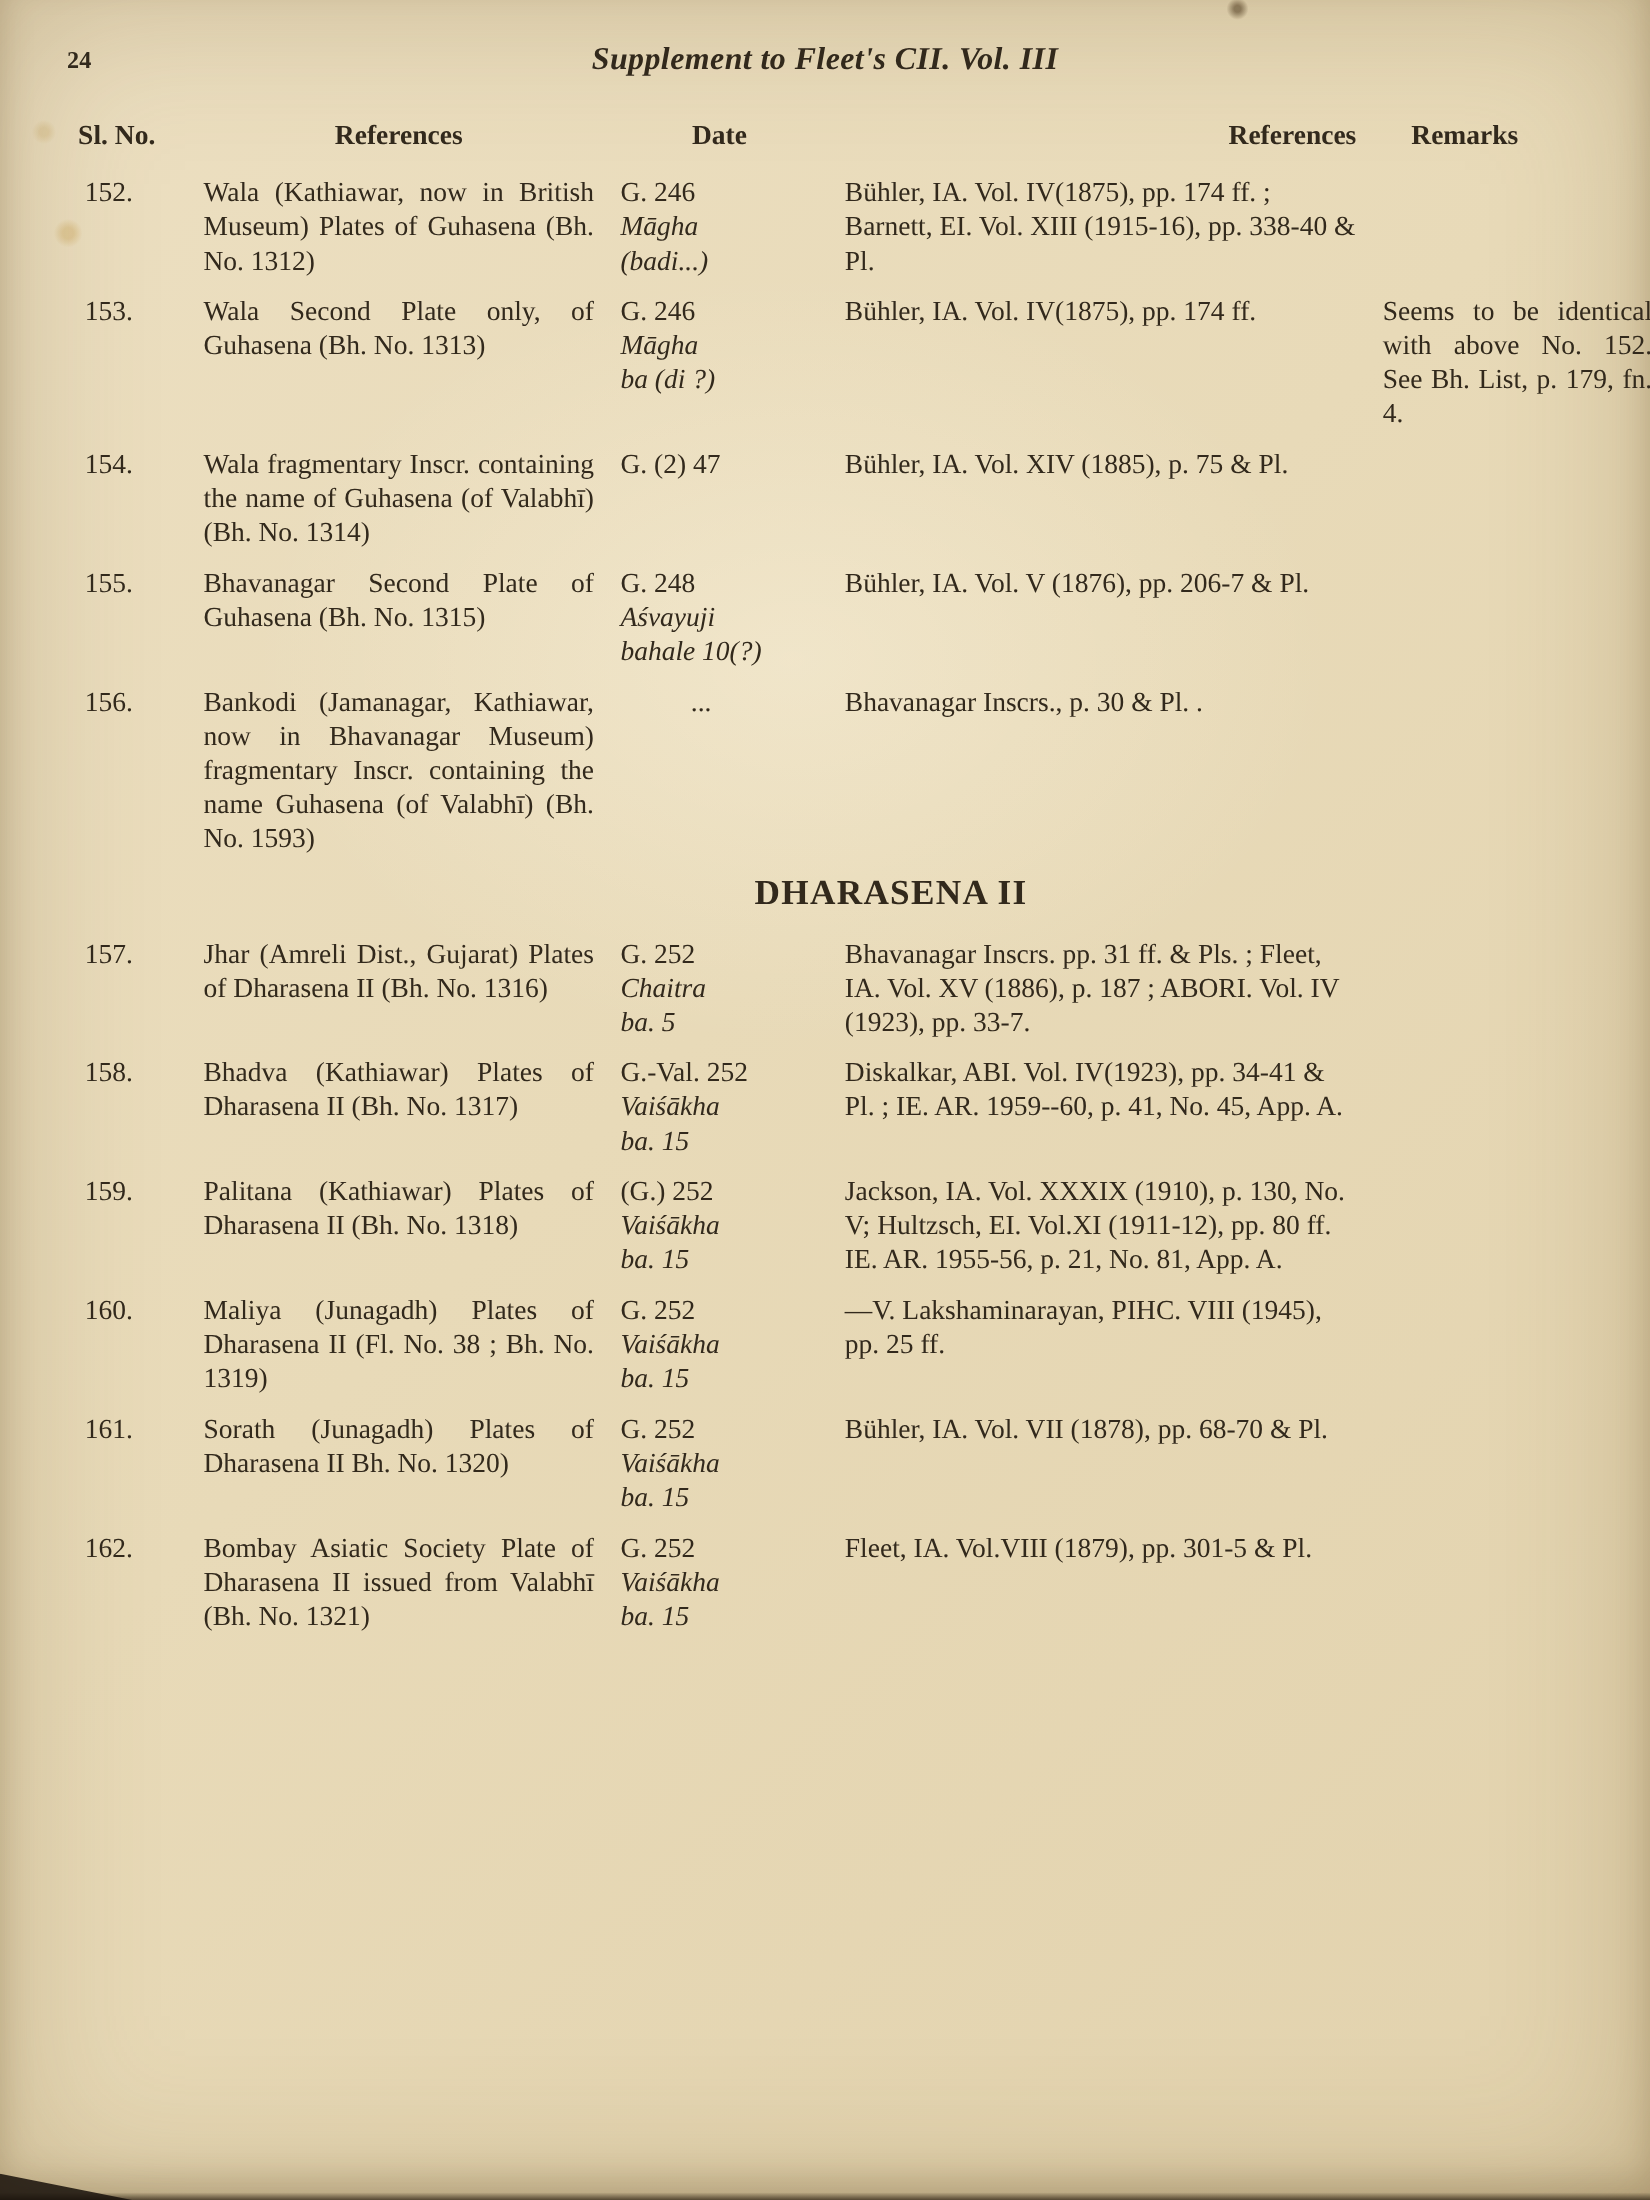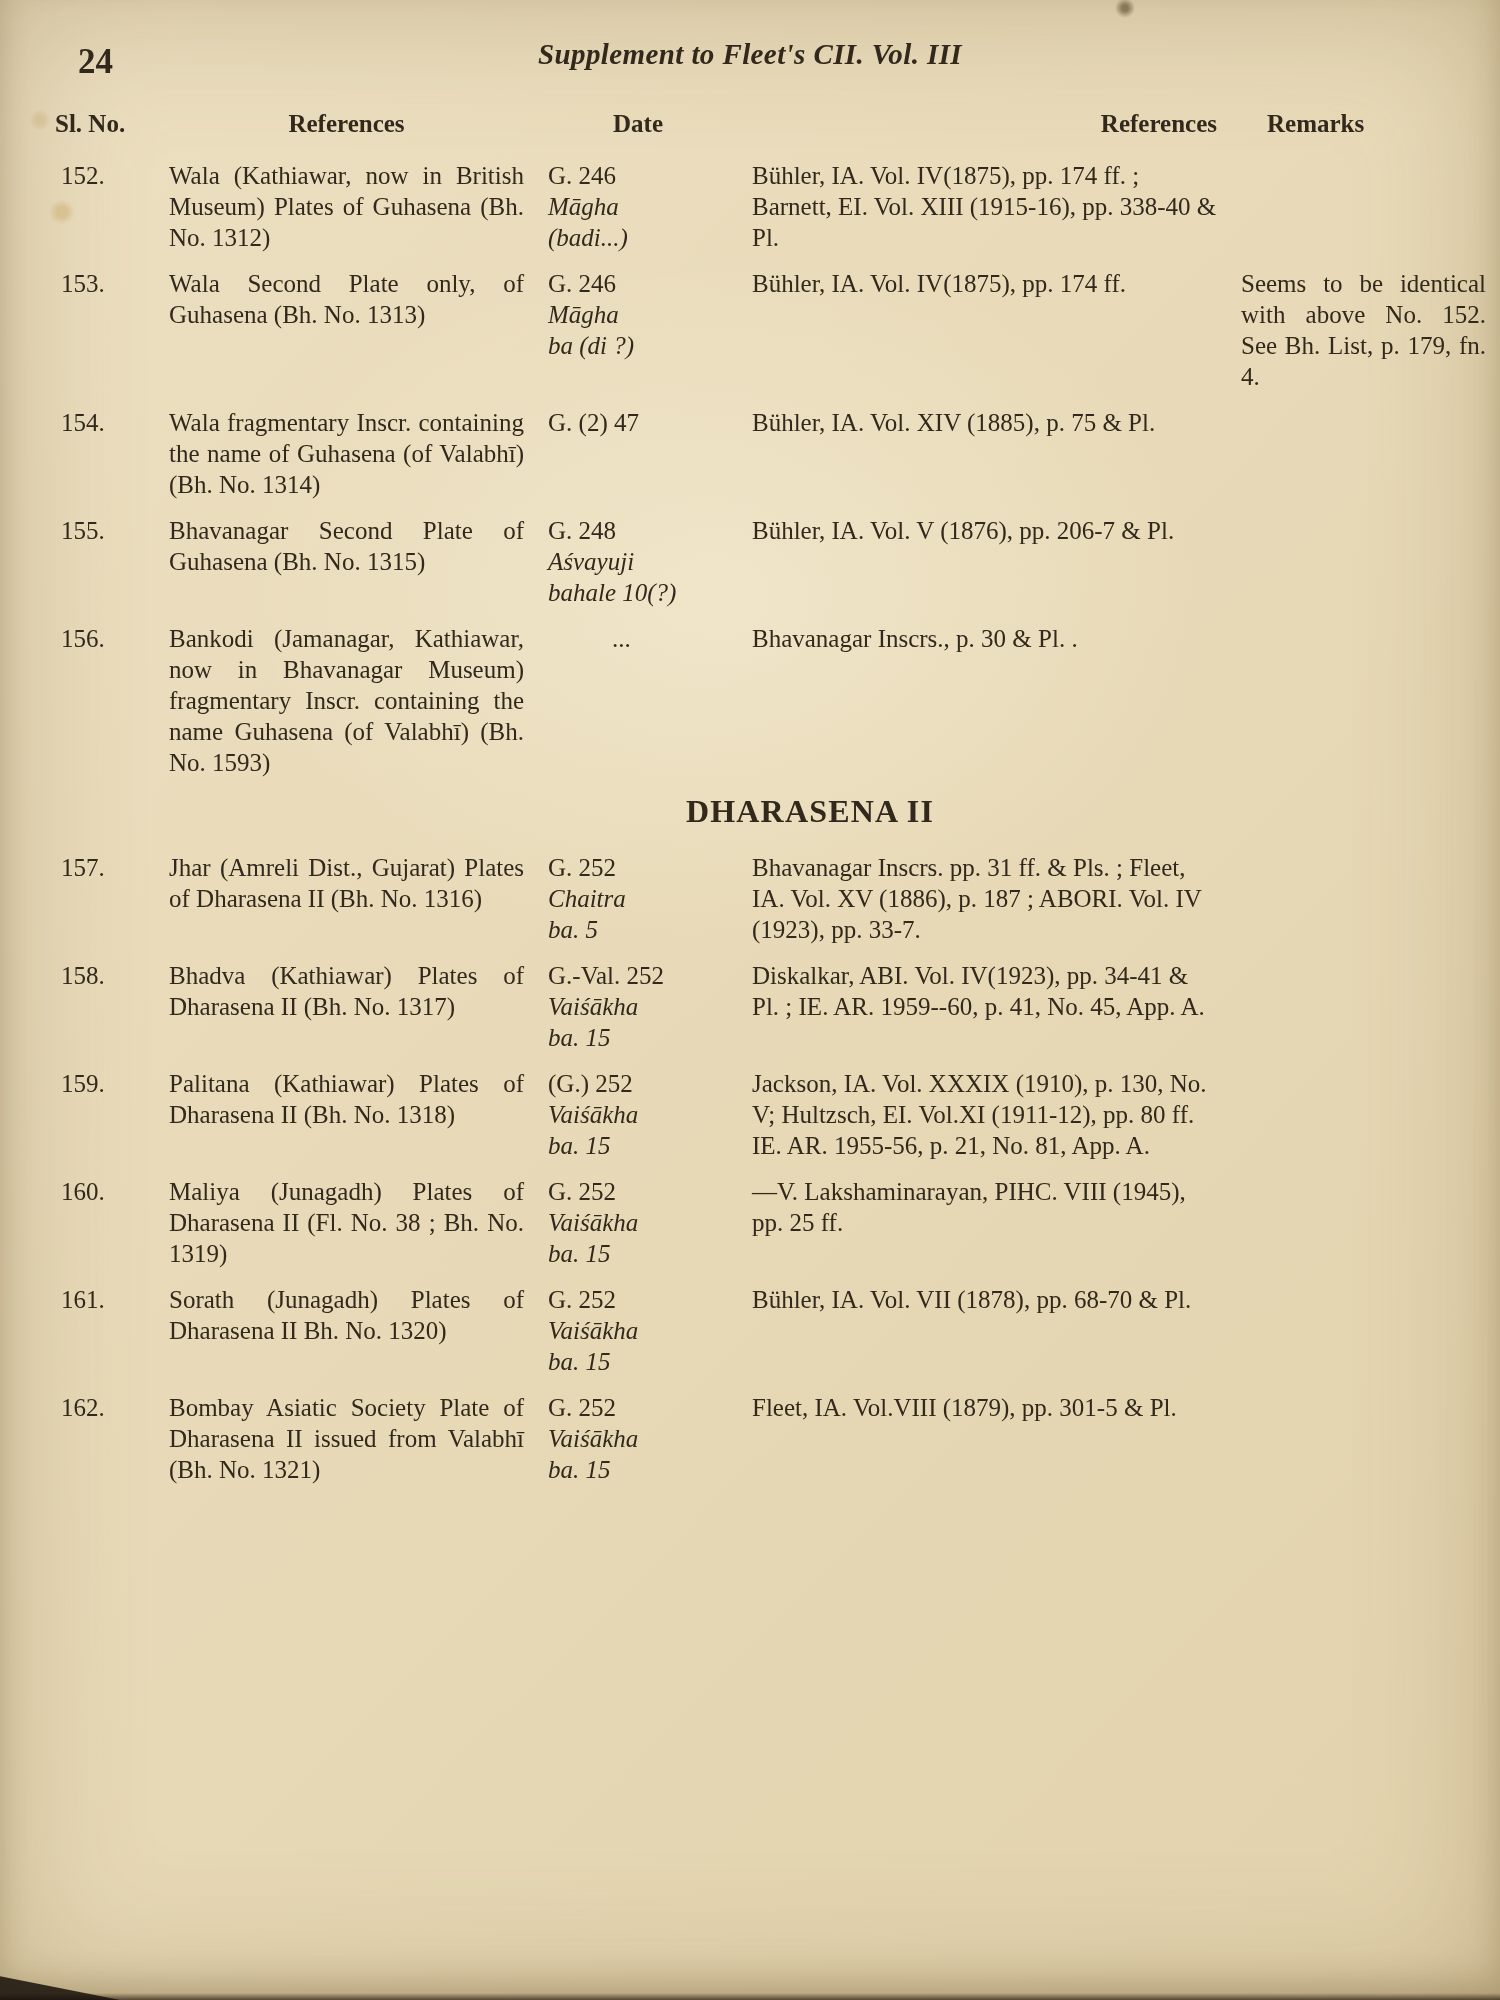--- a/index.html
+++ b/index.html
@@ -25,24 +25,24 @@
   }
   .edge-corner {
     position:absolute; left:0; bottom:0; width:120px; height:34px;
     background:#18110a;
     clip-path:polygon(0 100%, 0 30%, 100% 100%);
     opacity:.85;
   }
   .content { padding:34px 0 0 55px; }
 
   .page-head { position:relative; height:52px; margin-bottom:24px; padding-right:55px; }
-  .page-number { position:absolute; left:23px; top:8px; font-weight:bold; font-size:35px; }
+  .page-number { position:absolute; left:6px; top:8px; font-weight:bold; font-size:22px; }
   .page-title { text-align:center; font-style:italic; font-weight:bold; font-size:29px; letter-spacing:.4px; padding-top:4px; }
 
-  .grid { display:grid; grid-template-columns:90px 355px 180px 465px 245px; column-gap:24px; }
+  .grid { display:grid; grid-template-columns:90px 355px 180px 465px 245px; column-gap:24px;margin-left:16px; }
 
   .headers { font-weight:bold; font-size:25px; margin-bottom:22px; }
   .h-sl { text-align:left; }
   .h-inscription { text-align:center; }
   .h-date { text-align:center; }
   .h-references { text-align:right; }
   .h-remarks { text-align:left; padding-left:26px; }
 
   .row { margin-bottom:15px; font-size:25px; line-height:31px; }
   .cell-sl { padding-left:6px; }

